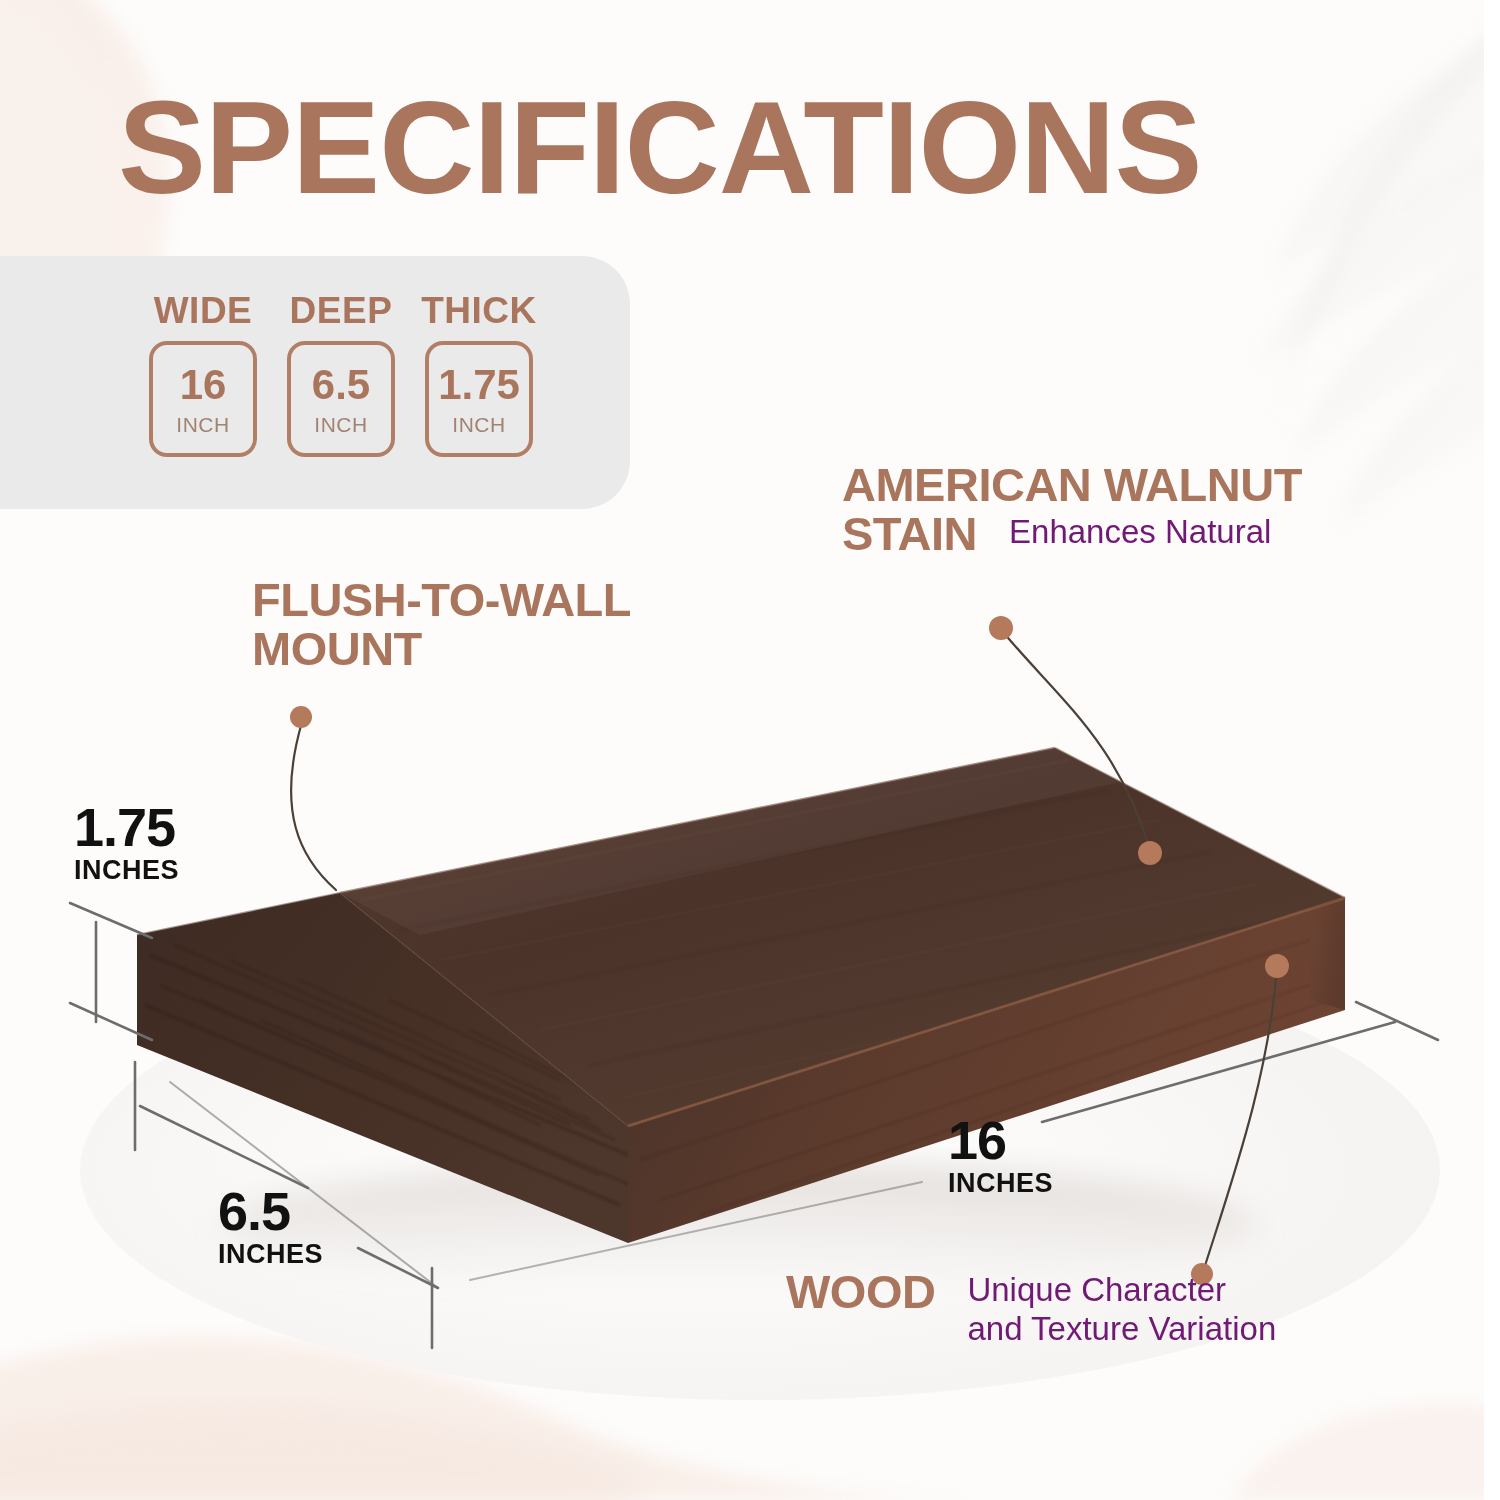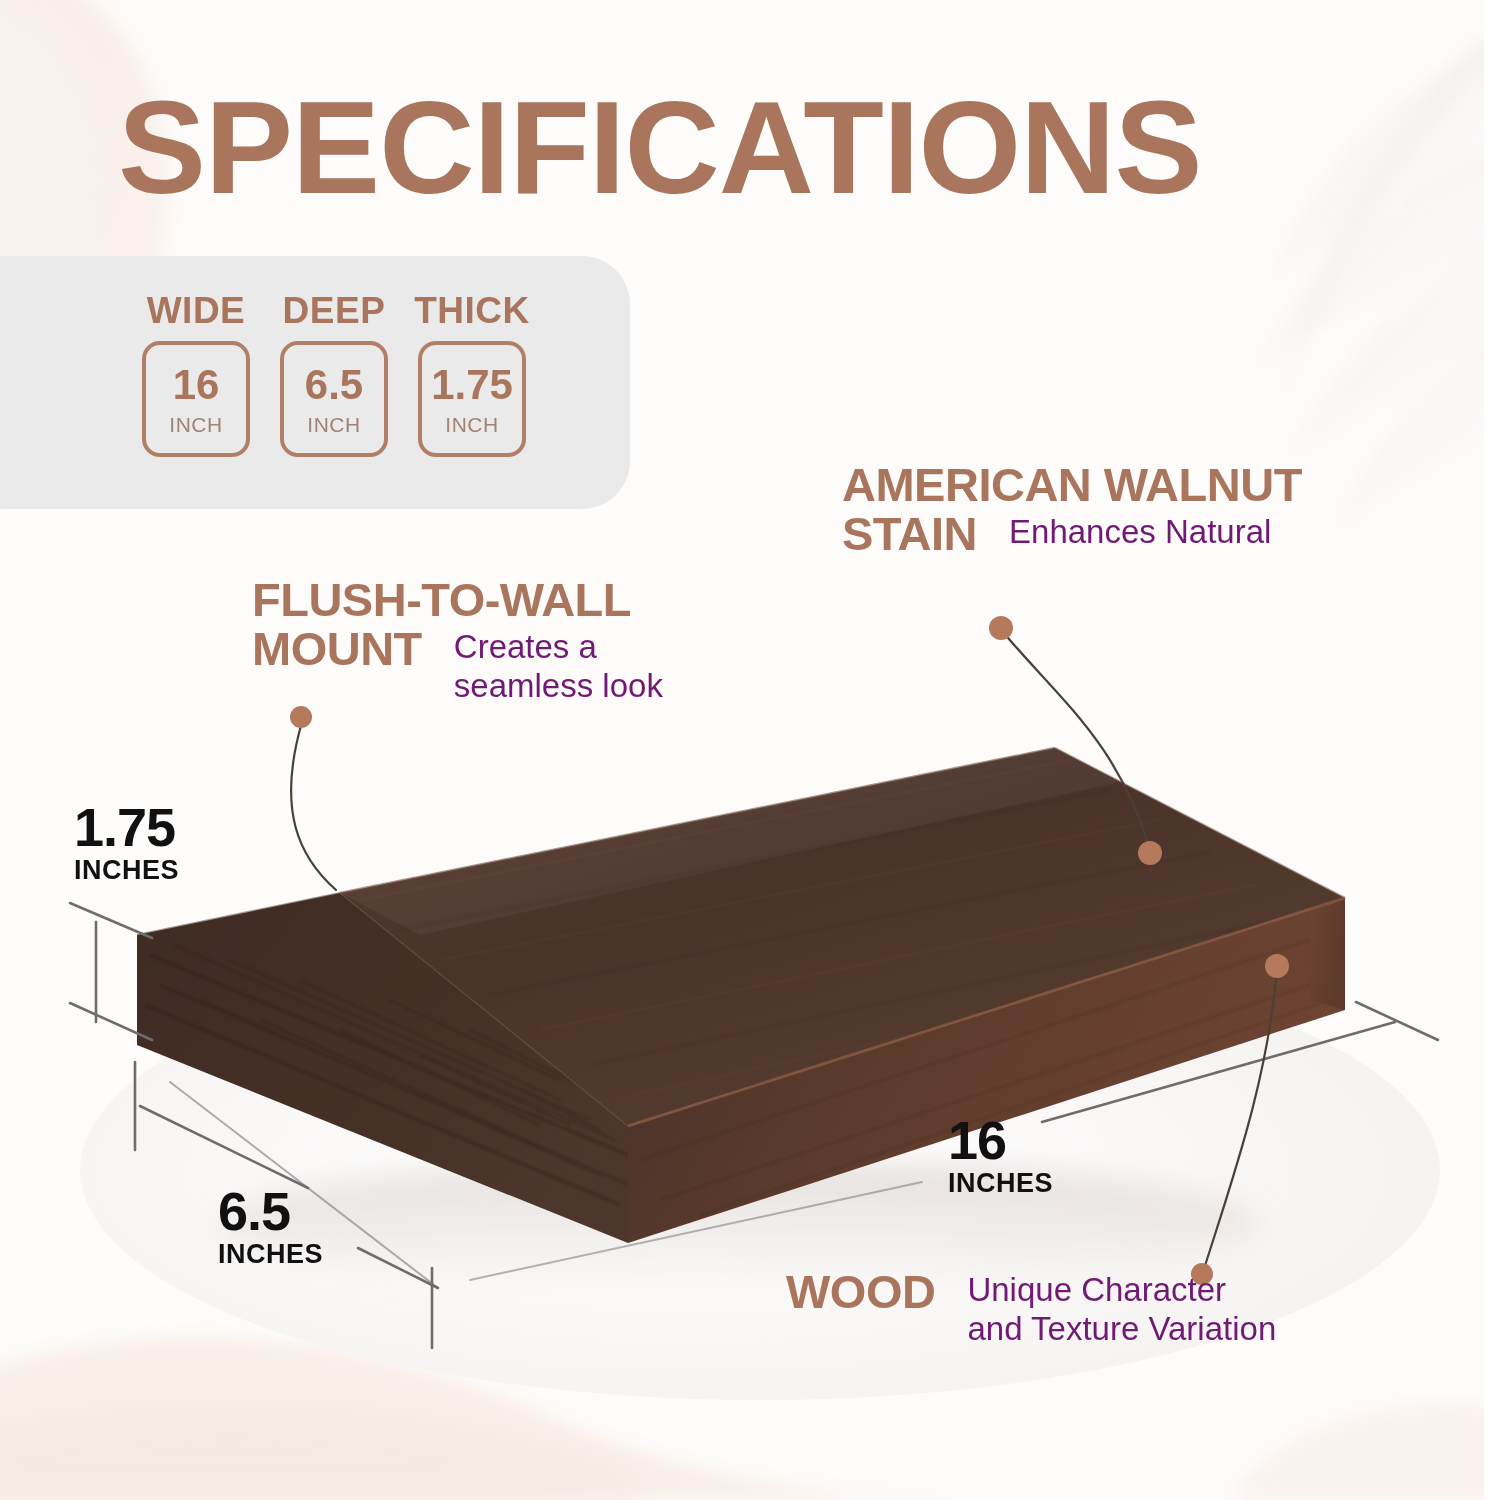--- a/index.html
+++ b/index.html
@@ -27,21 +27,21 @@
   }
 
   
   .spec-panel{
     position:absolute;left:-60px;top:256px;
     width:690px;height:253px;
     background:#ebeaea;
     border-radius:0 48px 48px 0;
   }
   .spec-row{
-    position:absolute;left:200px;top:36px;
+    position:absolute;left:207px;top:36px;
     display:flex;gap:26px;align-items:flex-start;
   }
   .spec-item{display:flex;flex-direction:column;align-items:center;width:112px;}
   .spec-title{
     font-size:37px;font-weight:700;color:#a9765d;
     letter-spacing:.5px;line-height:1;margin-bottom:12px;
     white-space:nowrap;
   }
   .spec-box{
     width:100px;height:108px;
@@ -288,24 +288,20 @@
       <circle cx="1150" cy="853" r="12" fill="#b5795c"></circle>
       <circle cx="1277" cy="966" r="12" fill="#b5795c"></circle>
       <circle cx="1202" cy="1274" r="11" fill="#b5795c"></circle>
     </g>
   </svg>
 
   <div class="callout" id="callout-flush">
     <div class="ttl">FLUSH-TO-WALL</div>
     <div class="line2">
       <span class="ttl">MOUNT</span>
-      <span class="sub-block">
-        <span class="sub">Creates a</span><br>
-        <span class="sub">seamless look</span>
-      </span>
     </div>
   </div>
 
   <div class="callout" id="callout-stain">
     <div class="ttl">AMERICAN WALNUT</div>
     <div class="line2">
       <span class="ttl">STAIN</span>
       <span class="sub-block">
         <span class="sub">Enhances Natural</span><br>
       </span>

